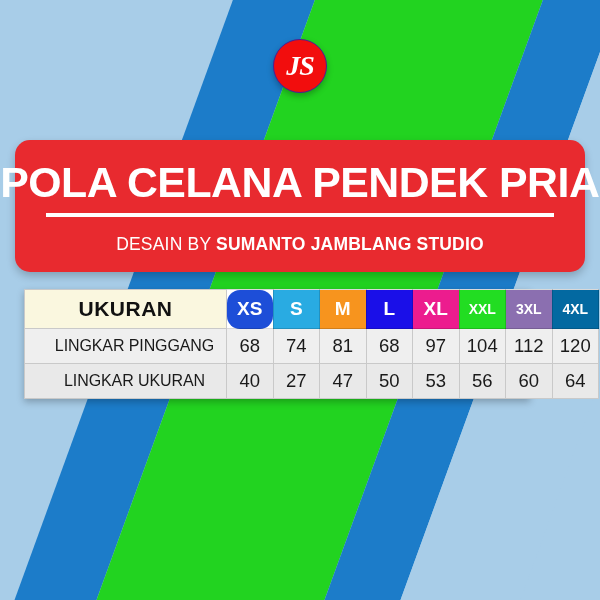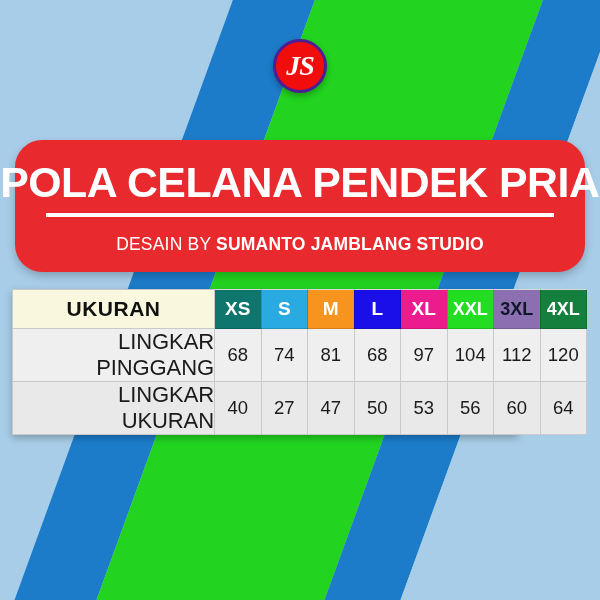--- a/index.html
+++ b/index.html
@@ -36,21 +36,21 @@
 
   
   #logo {
     position: absolute;
     left: 273px;
     top: 39px;
     width: 54px;
     height: 54px;
     border-radius: 50%;
     background: #F20D0D;
-    border: 3px solid #4c1d95;
+    border: 1px solid #4c1d95;
     box-sizing: border-box;
     box-shadow: 0 3px 6px rgba(0,0,0,0.28);
     display: flex;
     align-items: center;
     justify-content: center;
     z-index: 5;
   }
   #logo span {
     color: #FFFFFF;
     font-family: "Liberation Serif", serif;
@@ -63,21 +63,21 @@
   }
 
   
   #banner {
     position: absolute;
     left: 15px;
     top: 140px;
     width: 570px;
     height: 132px;
     background: #E82A2F;
-    border-radius: 27px;
+    border-radius: 15px;
     box-shadow: 0 4px 9px rgba(0,0,0,0.22);
     z-index: 6;
     display: flex;
     flex-direction: column;
     align-items: center;
     justify-content: center;
     box-sizing: border-box;
   }
   #banner-title {
     color: #FFFFFF;
@@ -102,21 +102,21 @@
     letter-spacing: 0.2px;
     white-space: nowrap;
     text-align: center;
   }
   #banner-sub .sub-light { font-weight: normal; }
   #banner-sub .sub-bold  { font-weight: bold; }
 
   
   #table-wrap {
     position: absolute;
-    left: 12px;
+    left: 24px;
     top: 289px;
     width: 506px;
     z-index: 6;
     box-shadow: 0 3px 7px rgba(0,0,0,0.25);
   }
   table {
     border-collapse: collapse;
     width: 100%;
     table-layout: fixed;
     background: #FFFFFF;
@@ -142,26 +142,26 @@
     font-weight: bold;
     color: #111111;
     letter-spacing: 0.5px;
   }
   th.h-size {
     color: #FFFFFF;
     font-weight: bold;
     font-size: 19px;
     border-color: rgba(0,0,0,0.15);
   }
-  th.h-size.small { font-size: 18px; }
+  th.h-size.small { font-size: 14px; }
 
   td.t-label {
-    text-align: right;
+    text-align: center;
     padding-left: 18px;
-    font-size: 22px;
+    font-size: 16px;
     letter-spacing: -0.1px;
     background: #EEEEEE;
   }
   td.t-val { background: #EDEDED; font-size: 18.5px; }
   tbody tr:nth-child(odd) td  { background: #EFEFEF; }
   tbody tr:nth-child(even) td { background: #E9E9E9; }
 </style>
 </head>
 <body>
 
@@ -193,28 +193,28 @@
           <col class="c-size">
           <col class="c-size">
           <col class="c-size">
           <col class="c-size">
           <col class="c-size">
           <col class="c-size">
         </colgroup>
       <thead>
         <tr>
           <th class="h-label">UKURAN</th>
-        <th class="h-size" style="background: #0f766e; color: rgb(255, 255, 255);">XS</th>
+        <th class="h-size" style="background: #1d4ed8; color: rgb(255, 255, 255); border-radius: 13px;">XS</th>
             <th class="h-size" style="background: rgb(41, 171, 226); color: rgb(255, 255, 255);">S</th>
             <th class="h-size" style="background: rgb(247, 148, 30); color: rgb(255, 255, 255);">M</th>
             <th class="h-size" style="background: rgb(26, 15, 232); color: rgb(255, 255, 255);">L</th>
             <th class="h-size" style="background: rgb(236, 28, 142); color: rgb(255, 255, 255);">XL</th>
             <th class="h-size small" style="background: rgb(34, 221, 34); color: rgb(255, 255, 255);">XXL</th>
-            <th class="h-size small" style="background: rgb(139, 111, 176); color: #0f172a;">3XL</th>
-            <th class="h-size small" style="background: #15803d; color: rgb(255, 255, 255);">4XL</th>
+            <th class="h-size small" style="background: rgb(139, 111, 176); color: #ffffff;">3XL</th>
+            <th class="h-size small" style="background: #0369a1; color: rgb(255, 255, 255);">4XL</th>
           </tr>
       </thead>
       <tbody id="table-body">
           <tr>
             <td class="t-label">LINGKAR PINGGANG</td>
             <td class="t-val">68</td>
             <td class="t-val">74</td>
             <td class="t-val">81</td>
             <td class="t-val">68</td>
             <td class="t-val">97</td>

